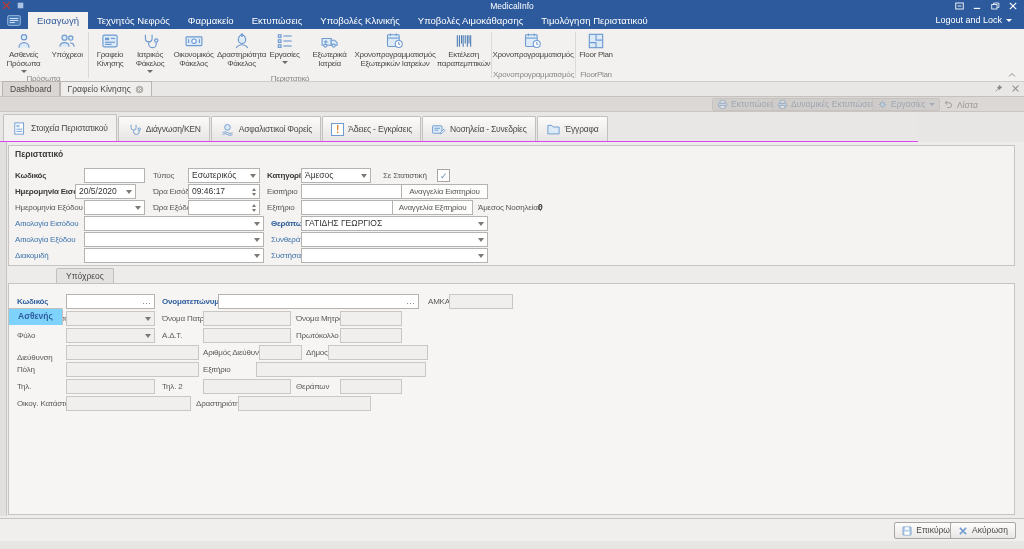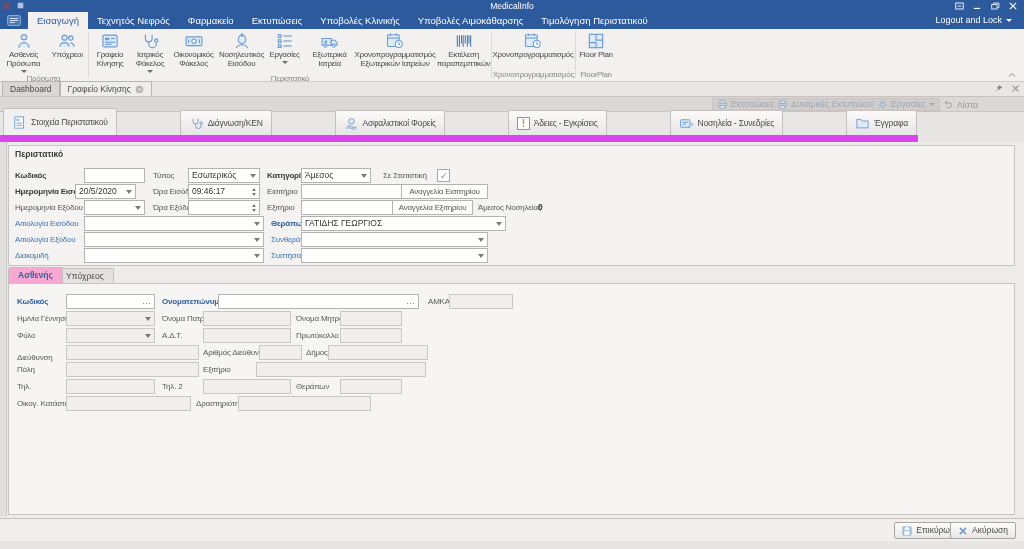--- a/index.html
+++ b/index.html
@@ -54,21 +54,21 @@
   .tbtn{position:absolute;top:1px;height:13px;background:#cfccca;border:1px solid #c3c0bd;
     border-radius:2px;color:#929dab;font-size:8.5px;line-height:11px;padding:0 4px;
     display:flex;align-items:center;gap:3px;white-space:nowrap;opacity:.85;}
   .tbtn .dcar2{width:0;height:0;border-left:3px solid transparent;border-right:3px solid transparent;
     border-top:3.5px solid #9aa4b0;}
   .t-list{position:absolute;right:46px;top:1px;height:13px;display:flex;align-items:center;gap:3px;
     color:#9b9895;font-size:8.5px;}
 
   
   .subtabs{position:absolute;left:0;top:112px;width:918px;height:30px;background:#e9e7e5;
-    display:flex;align-items:flex-end;padding-left:3px;border-bottom:7px solid #d946ef;justify-content:space-between;}
+    display:flex;align-items:flex-end;padding-left:3px;border-bottom:1px solid #d946ef;}
   .stab{height:25px;display:flex;align-items:center;gap:4px;padding:0 8px;border:1px solid #c2bfbc;
     border-bottom:none;background:linear-gradient(#fcfbfa,#e7e5e3);font-size:8.5px;letter-spacing:-0.2px;
     color:#4a4947;margin-right:1px;border-radius:2px 2px 0 0;white-space:nowrap;}
   .stab.active{background:#f2f0ee;height:27px;}
   .warnbox{display:inline-flex;width:13px;height:13px;border:1px solid #6f9bd1;background:#fff;
     align-items:center;justify-content:center;}
   .warnbox::after{content:"!";color:#d9822b;font-weight:bold;font-size:10px;}
 
   
   .main{position:absolute;left:0;top:142px;width:1024px;height:376px;background:#eeecea;}
@@ -93,21 +93,21 @@
   .spin .sdn{position:absolute;right:3px;bottom:2.5px;width:0;height:0;border-left:2.5px solid transparent;
     border-right:2.5px solid transparent;border-top:3.5px solid #7b7875;}
   .ell::after{content:"…";position:absolute;right:3px;top:0;line-height:12px;color:#7b7875;font-size:9px;}
   .ibtn{position:absolute;height:15px;background:#fdfdfc;border:1px solid #b5b2af;font-size:8px;
     letter-spacing:-0.2px;color:#5a5856;text-align:center;line-height:13px;white-space:nowrap;overflow:hidden;}
   .cb{position:absolute;width:13px;height:13px;background:#fff;border:1px solid #a8a5a2;}
   .cb::after{content:"✓";position:absolute;left:2px;top:0;line-height:12px;color:#6b8cab;font-size:9px;}
 
   .ptab{position:absolute;height:16px;line-height:15px;padding:0 9px;font-size:8.5px;border:1px solid #c2bfbc;
     border-bottom:none;background:#e4e2e0;color:#4a4947;border-radius:2px 2px 0 0;}
-  .ptab.active{background:#f9a8d4;font-weight:bold;color:#2f5f9e;height:17px;z-index:2;}
+  .ptab.active{background:#7dd3fc;font-weight:bold;color:#2f5f9e;height:17px;z-index:2;margin-top:41px;}
 
   
   .footer{position:absolute;left:0;top:518px;width:1024px;height:23px;background:#f1efed;border-top:1px solid #c6c3c0;}
   .fbtn{position:absolute;top:3px;height:17px;border:1px solid #a8a5a2;border-radius:2px;
     background:linear-gradient(#fdfdfc,#e9e7e5);font-size:8.5px;line-height:15px;color:#4a4947;
     display:flex;align-items:center;gap:4px;padding:0 7px;}
   svg{display:block;}
 </style>
 </head>
 <body>
@@ -240,21 +240,21 @@
         <div class="rbtn" style="width:49px">
           <span class="ricon">
               <svg width="20" height="20" viewBox="0 0 24 24" fill="none" stroke="#6f9bd1" stroke-width="1.4">
                 <circle cx="12" cy="10.5" r="4.5" fill="#dcebf7"></circle>
                 <path d="M7.8 7.8 12 3.5l4.2 4.3" fill="#fff"></path>
                 <line x1="12" y1="4.8" x2="12" y2="7.2"></line>
                 <line x1="10.8" y1="6" x2="13.2" y2="6"></line>
                 <path d="M5 20.5c1.5-2.6 4-4 7-4s5.5 1.4 7 4"></path>
               </svg>
             </span>
-          <span>Νοσηλευτικός Εισόδου</span>
+          <span>Δραστηριότητα Φάκελος</span>
         </div>
         <div class="rbtn" style="width:37px">
           <span class="ricon">
               <svg width="20" height="20" viewBox="0 0 24 24" fill="none" stroke="#6f9bd1" stroke-width="1.4">
                 <rect x="4" y="4.5" width="3.2" height="3.2" fill="#dcebf7"></rect>
                 <line x1="10" y1="6" x2="20" y2="6"></line>
                 <rect x="4" y="10.5" width="3.2" height="3.2" fill="#dcebf7"></rect>
                 <line x1="10" y1="12" x2="20" y2="12"></line>
                 <rect x="4" y="16.5" width="3.2" height="3.2" fill="#dcebf7"></rect>
                 <line x1="10" y1="18" x2="20" y2="18"></line>
@@ -508,21 +508,21 @@
       <span class="field" style="left:292px;top:54px;width:92px"></span>
       <span class="ibtn" style="left:383px;top:54px;width:81px">Αναγγελία Εξιτηρίου</span>
       <span class="lbl" style="left:469px;top:54px">Άμεσος Νοσηλείας</span>
       <span class="val" style="left:529px;top:54px">0</span>
 
       <span class="lbl blue" style="left:6px;top:70px">Αιτιολογία Εισόδου</span>
       <span class="field dd" style="left:75px;top:70px;width:180px">
           <span class="caret"></span>
         </span>
       <span class="lbl blueb" style="left:262px;top:70px">Θεράπων</span>
-      <span class="field dd" style="left:292px;top:70px;width:205px"><span>ΓΑΤΙΔΗΣ ΓΕΩΡΓΙΟΣ</span><span class="caret"></span></span>
+      <span class="field dd" style="left:292px;top:70px;width:187px"><span>ΓΑΤΙΔΗΣ ΓΕΩΡΓΙΟΣ</span><span class="caret"></span></span>
 
       <span class="lbl blue" style="left:6px;top:86px">Αιτιολογία Εξόδου</span>
       <span class="field dd" style="left:75px;top:86px;width:180px">
           <span class="caret"></span>
         </span>
       <span class="lbl blue" style="left:262px;top:86px">Συνθεράπων</span>
       <span class="field dd" style="left:292px;top:86px;width:187px">
           <span class="caret"></span>
         </span>
 

